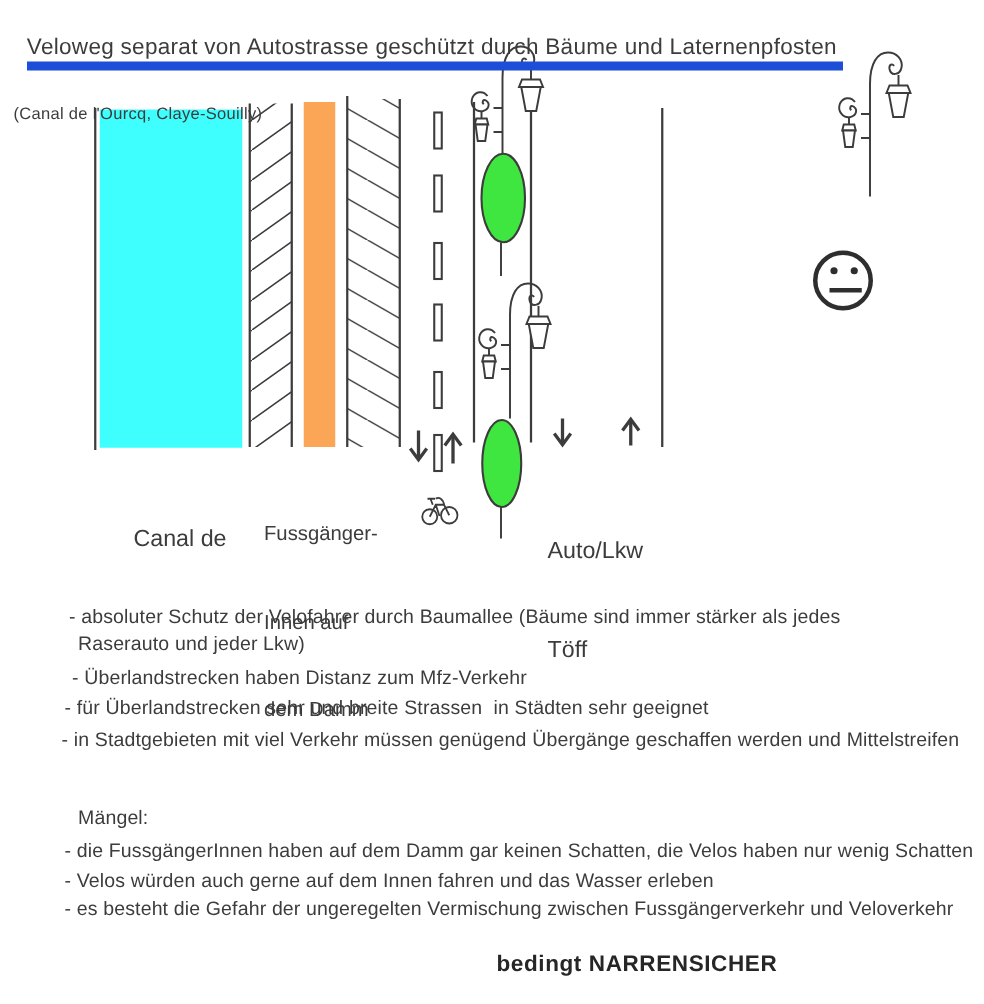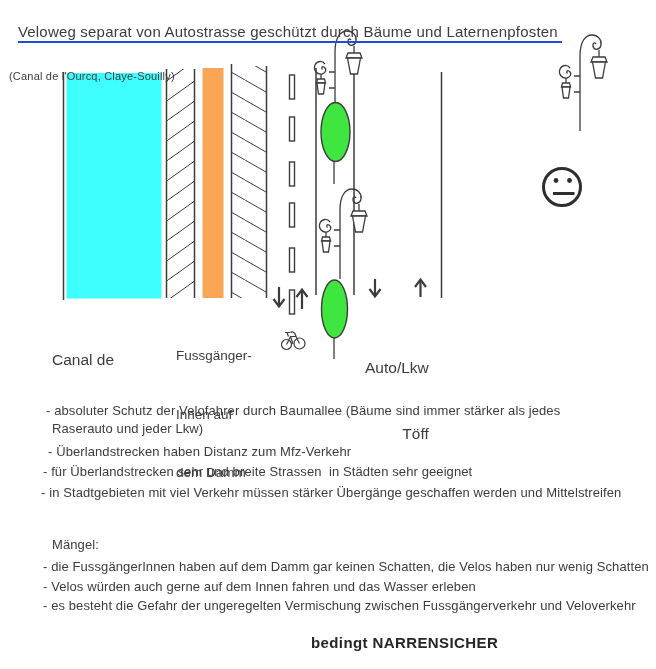--- a/index.html
+++ b/index.html
@@ -1,27 +1,27 @@
 <!DOCTYPE html>
 <html><head>
 <meta charset="utf-8">
 <style>
   html,body{margin:0;padding:0;}
   body{
     width:656px;height:669px;position:relative;background:#ffffff;
     font-family:"Liberation Sans",sans-serif;color:#3c3c3c;overflow:hidden;
   }
   .abs{position:absolute;white-space:pre;}
-  .title{font-size:15px;letter-spacing:.2px;border-bottom:2px solid #1d4ed8;padding:0 4px 1px 0;}
+  .title{font-size:15px;letter-spacing:.2px;border-bottom:6px solid #1d4ed8;padding:0 4px 1px 0;}
   .subtitle{font-size:11px;letter-spacing:.2px;margin-top:45px;}
-  .canal-label{width:136px;text-align:left;font-size:15.5px;line-height:19.5px;}
+  .canal-label{width:136px;text-align:center;font-size:15.5px;line-height:19.5px;}
   .dam-label{font-size:13.5px;line-height:19.5px;}
   .road-label{font-size:15.5px;line-height:22px;}
   .body-line{font-size:13px;letter-spacing:.1px;margin-left:28px;}
-  .verdict{font-size:15px;font-weight:bold;letter-spacing:.4px;color:#262626;}
+  .verdict{font-size:15px;font-weight:bold;letter-spacing:.4px;color:#262626;margin-left:20px;}
   svg{position:absolute;left:0;top:0;}
   .ink{stroke:#3c3c3c;fill:none;}
 </style>
 </head>
 <body>
 
 <svg width="656" height="400" viewBox="0 0 656 400">
   <defs>
     <pattern id="hatchA" width="28" height="20" patternUnits="userSpaceOnUse">
       <path d="M0,20 L28,0" stroke="#3c3c3c" stroke-width="1"></path>
@@ -136,29 +136,29 @@
 <div class="abs canal-label" style="left:52px;top:311px;">
   <div>Canal de</div>
 </div>
 
 <div class="abs dam-label" style="left:176px;top:307px;">
   <div>Fussgänger-</div>
   <div>Innen auf</div>
   <div>dem Damm</div>
 </div>
 
-<div class="abs road-label" style="left:365px;top:313px;text-align:right;">
+<div class="abs road-label" style="left:365px;top:313px;">
   <div>Auto/Lkw</div>
   <div>Töff</div>
 </div>
 
 <div class="abs body-line" style="left:18px;top:403px;">- absoluter Schutz der Velofahrer durch Baumallee (Bäume sind immer stärker als jedes</div>
 <div class="abs body-line" style="left:24px;top:421px;">Raserauto und jeder Lkw)</div>
 <div class="abs body-line" style="left:20px;top:444px;">- Überlandstrecken haben Distanz zum Mfz-Verkehr</div>
 <div class="abs body-line" style="left:15px;top:464px;">- für Überlandstrecken sehr und breite Strassen  in Städten sehr geeignet</div>
-<div class="abs body-line" style="left:13px;top:485px;">- in Stadtgebieten mit viel Verkehr müssen stärker Übergänge geschaffen werden und Mittelstreifen</div>
+<div class="abs body-line" style="left:13px;top:485px;">- in Stadtgebieten mit viel Verkehr müssen genügend Übergänge geschaffen werden und Mittelstreifen</div>
 
 <div class="abs body-line" style="left:24px;top:537px;">Mängel:</div>
 <div class="abs body-line" style="left:15px;top:559px;">- die FussgängerInnen haben auf dem Damm gar keinen Schatten, die Velos haben nur wenig Schatten</div>
 <div class="abs body-line" style="left:15px;top:579px;">- Velos würden auch gerne auf dem Innen fahren und das Wasser erleben</div>
 <div class="abs body-line" style="left:15px;top:598px;">- es besteht die Gefahr der ungeregelten Vermischung zwischen Fussgängerverkehr und Veloverkehr</div>
 
 <div class="abs verdict" style="left:311px;top:634px;">bedingt NARRENSICHER</div>
 
 </body></html>

